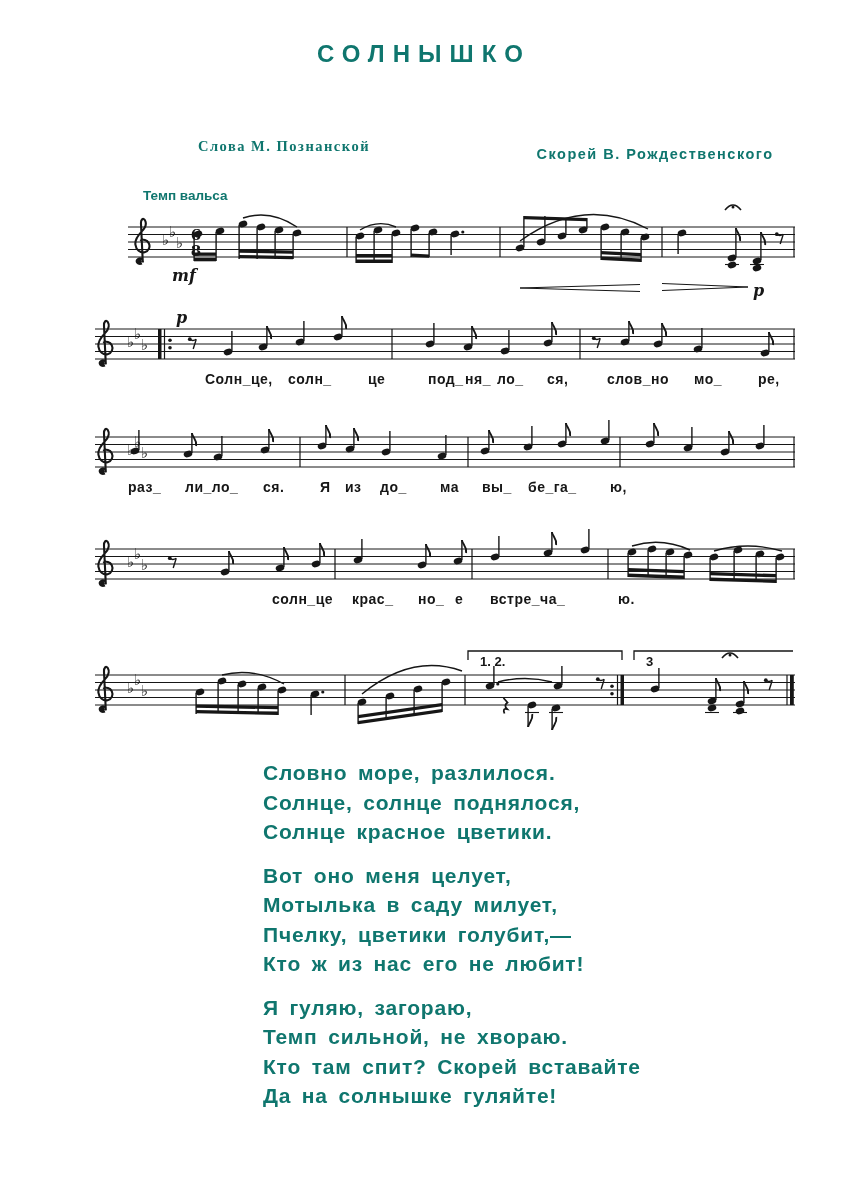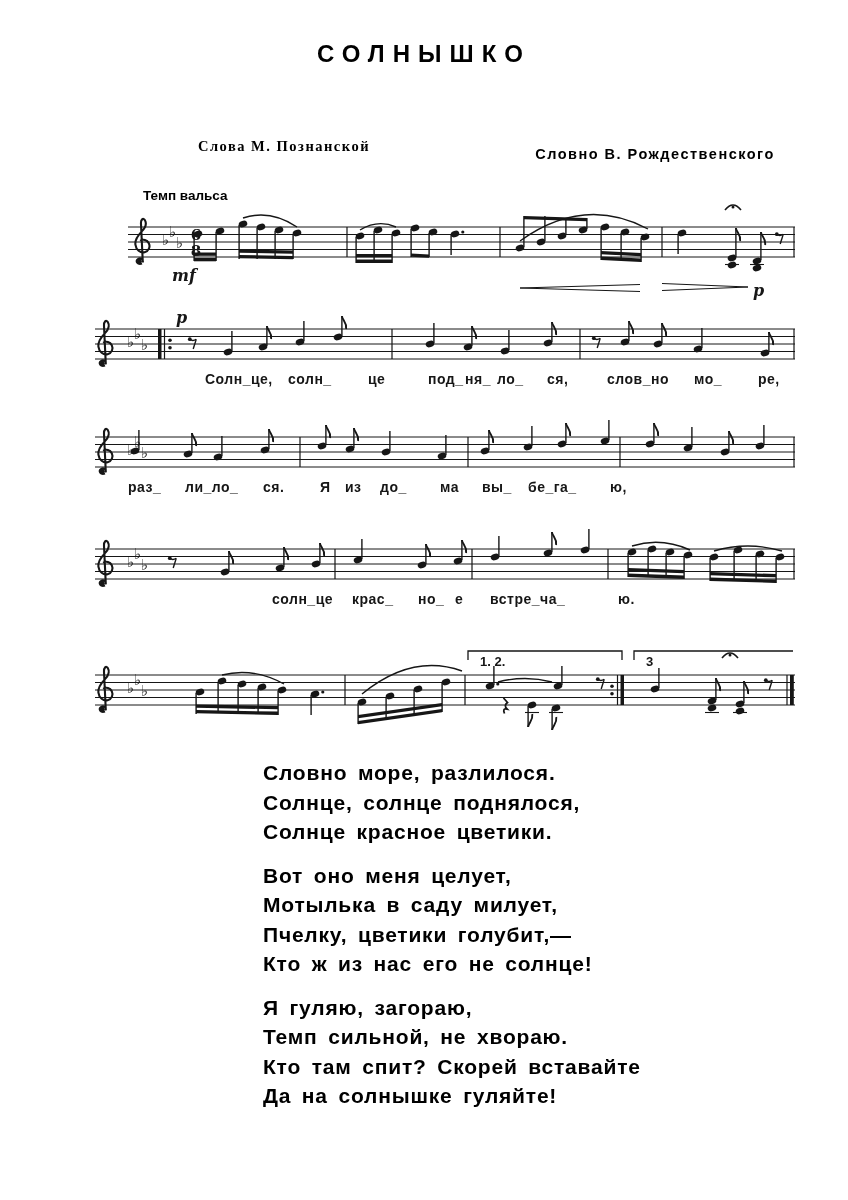--- a/index.html
+++ b/index.html
@@ -1,18 +1,18 @@
 <!DOCTYPE html>
 <html><head>
 <meta charset="utf-8">
 <style>
   html,body{margin:0;padding:0;background:#e8e8e8;}
   .page{
     position:relative;width:848px;height:1200px;background:#ffffff;
-    font-family:"Liberation Sans",sans-serif;color:#000000;overflow:hidden;
+    font-family:"Liberation Sans",sans-serif;color:#0f766e;overflow:hidden;
     margin:0 auto;
   }
   .title{
     position:absolute;top:40px;left:0;width:848px;text-align:center;
     font-size:24px;font-weight:bold;letter-spacing:8px;
   }
   .credits-left{
     position:absolute;top:134px;left:88px;width:392px;text-align:center;
     font-size:14.5px;font-weight:bold;letter-spacing:1.5px;line-height:25px;font-family:Liberation Serif, serif;
   }
@@ -35,21 +35,21 @@
 </head>
 <body>
 
 <div class="page">
   <div class="title">СОЛНЫШКО</div>
 
   <div class="credits-left">
     <div>Слова М. Познанской</div>
   </div>
 
-  <div class="credits-right">Словно В. Рождественского</div>
+  <div class="credits-right">Скорей В. Рождественского</div>
 
   <div class="tempo">Темп вальса</div>
 
   <svg id="score" width="848" height="745">
       <line x1="128" y1="227" x2="795" y2="227" stroke="#161616" stroke-width="1"></line>
       <line x1="128" y1="234.5" x2="795" y2="234.5" stroke="#161616" stroke-width="1"></line>
       <line x1="128" y1="242" x2="795" y2="242" stroke="#161616" stroke-width="1"></line>
       <line x1="128" y1="249.5" x2="795" y2="249.5" stroke="#161616" stroke-width="1"></line>
       <line x1="128" y1="257" x2="795" y2="257" stroke="#161616" stroke-width="1"></line>
       <line x1="347" y1="227" x2="347" y2="257" stroke="#161616" stroke-width="1.2"></line>
@@ -435,21 +435,21 @@
   <div class="stanzas">
     <div class="stanza">
       <div>Словно море, разлилося.</div>
       <div>Солнце, солнце поднялося,</div>
       <div>Солнце красное цветики.</div>
     </div>
     <div class="stanza">
       <div>Вот оно меня целует,</div>
       <div>Мотылька в саду милует,</div>
       <div>Пчелку, цветики голубит,—</div>
-      <div>Кто ж из нас его не солнце!</div>
+      <div>Кто ж из нас его не любит!</div>
     </div>
     <div class="stanza">
       <div>Я гуляю, загораю,</div>
       <div>Темп сильной, не хвораю.</div>
       <div>Кто там спит? Скорей вставайте</div>
       <div>Да на солнышке гуляйте!</div>
     </div>
   </div>
 </div>
 

